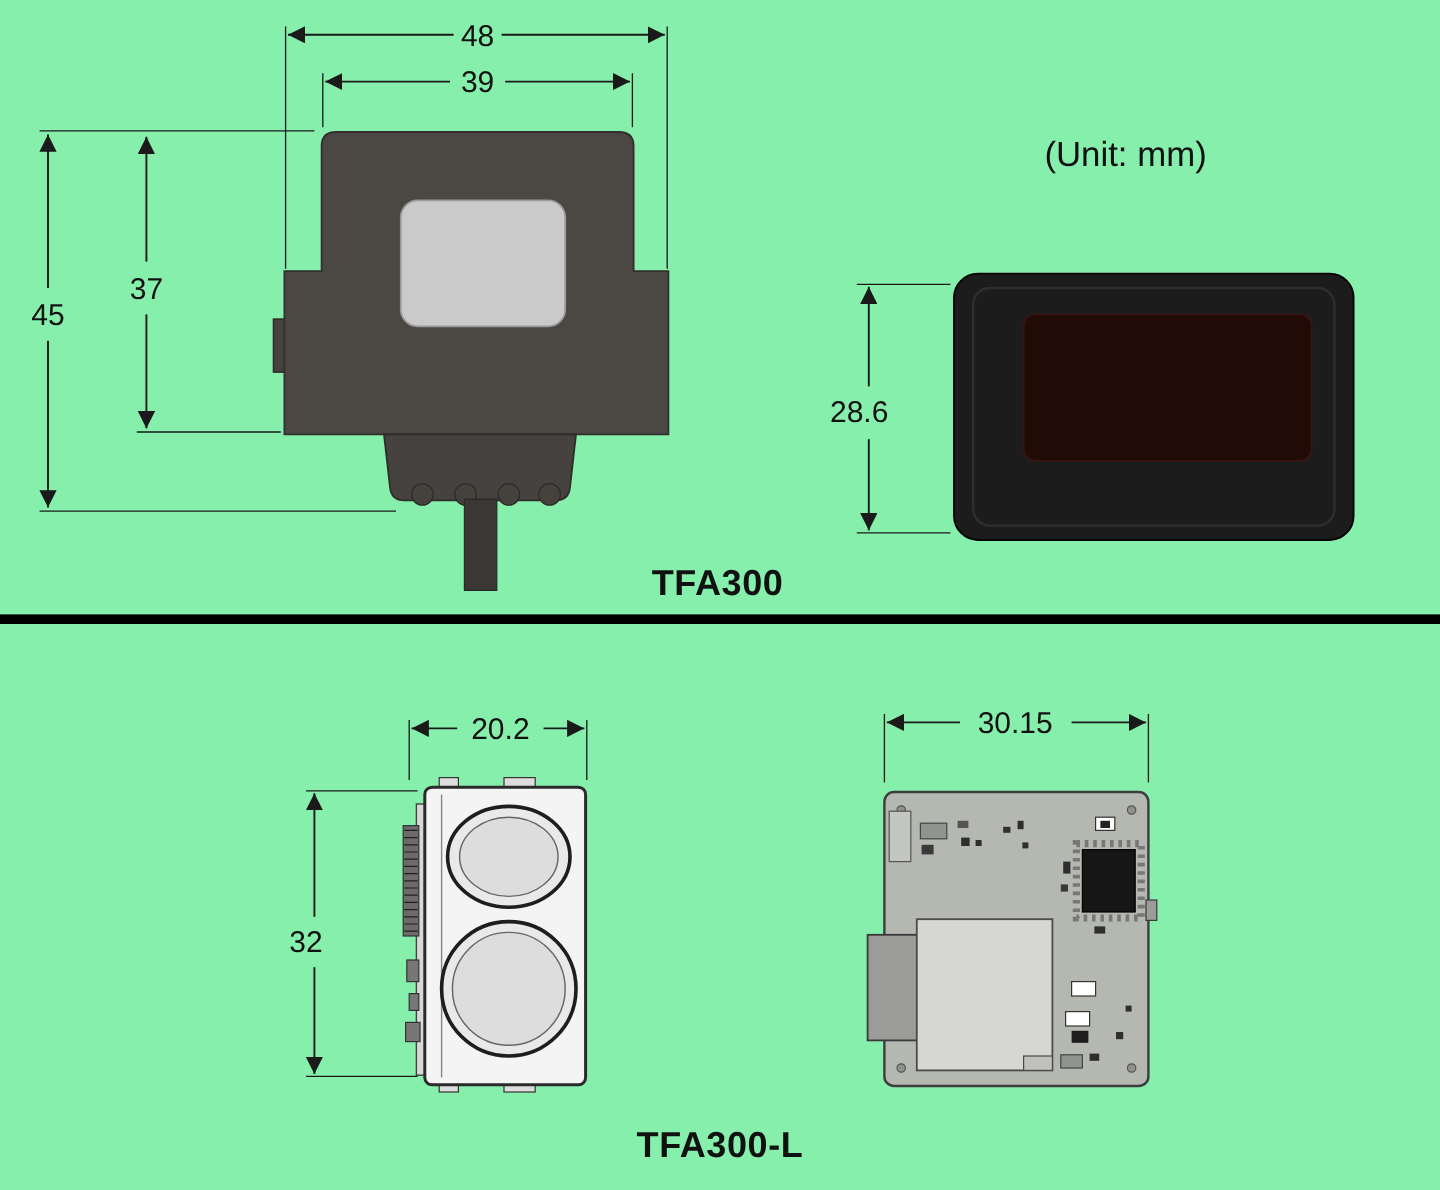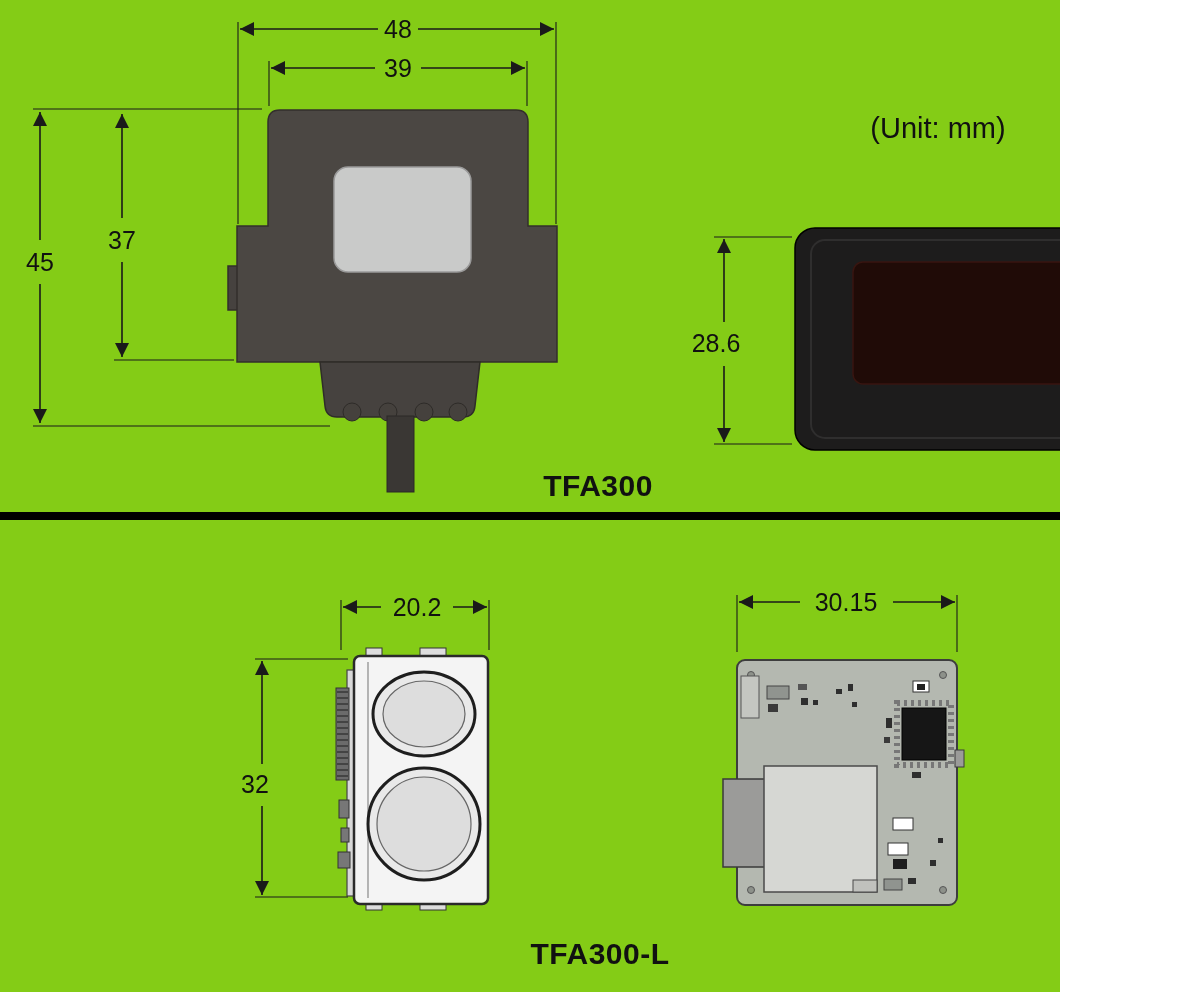--- a/index.html
+++ b/index.html
@@ -1,16 +1,16 @@
 <!DOCTYPE html>
 <html><head>
 <meta charset="utf-8">
 <style>
   html,body{margin:0;padding:0;background:#ffffff;}
-  .canvas{position:relative;width:1060px;height:992px;background:#84cc16;overflow:hidden;}
+  .canvas{position:relative;width:1200px;height:992px;background:#86efac;overflow:hidden;}
   svg{position:absolute;left:0;top:0;}
   text{font-family:"Liberation Sans", sans-serif;fill:#111111;}
   .dim-text{font-size:25px;}
   .label-text{font-size:30px;font-weight:bold;letter-spacing:0.5px;}
   .unit-text{font-size:29px;}
   .dim{stroke:#1a1a1a;stroke-width:1.6;fill:none;}
   .ext{stroke:#1a1a1a;stroke-width:1.1;fill:none;}
 </style>
 </head>
 <body>

